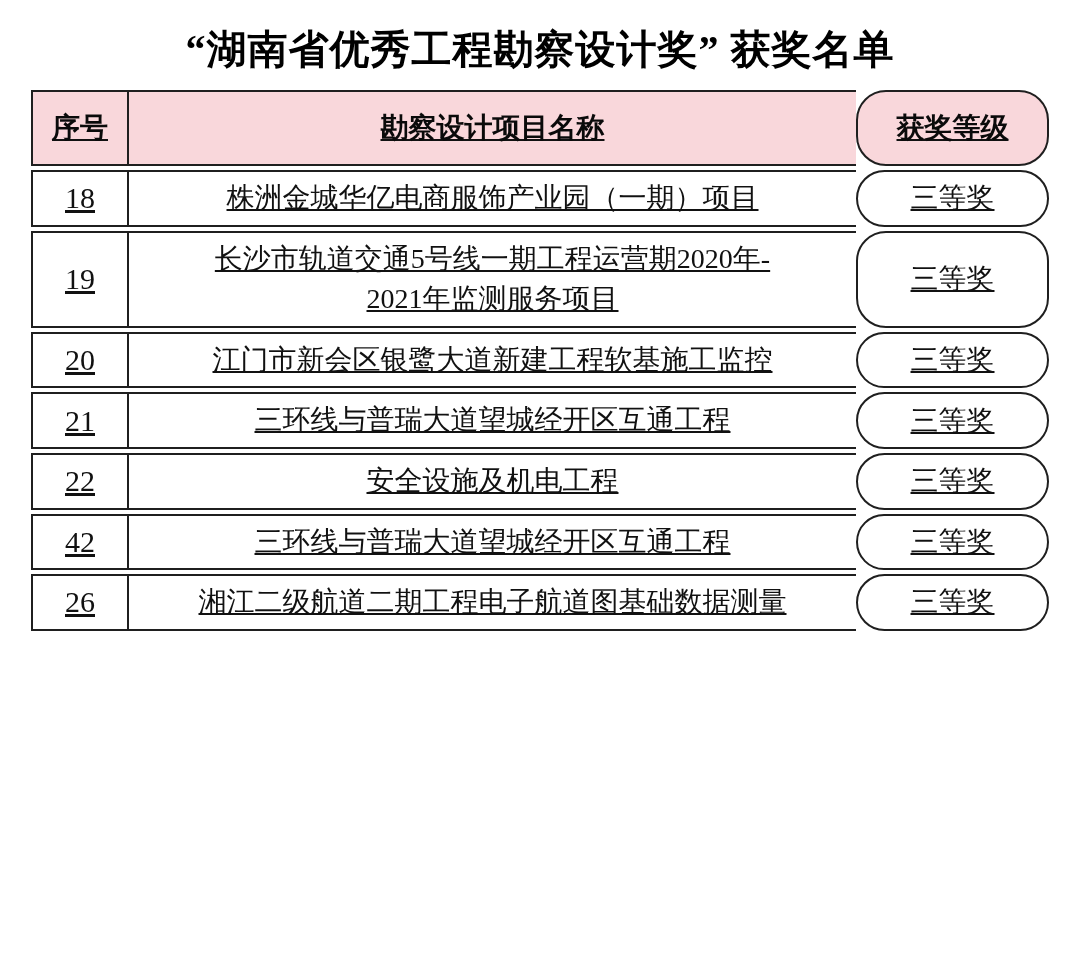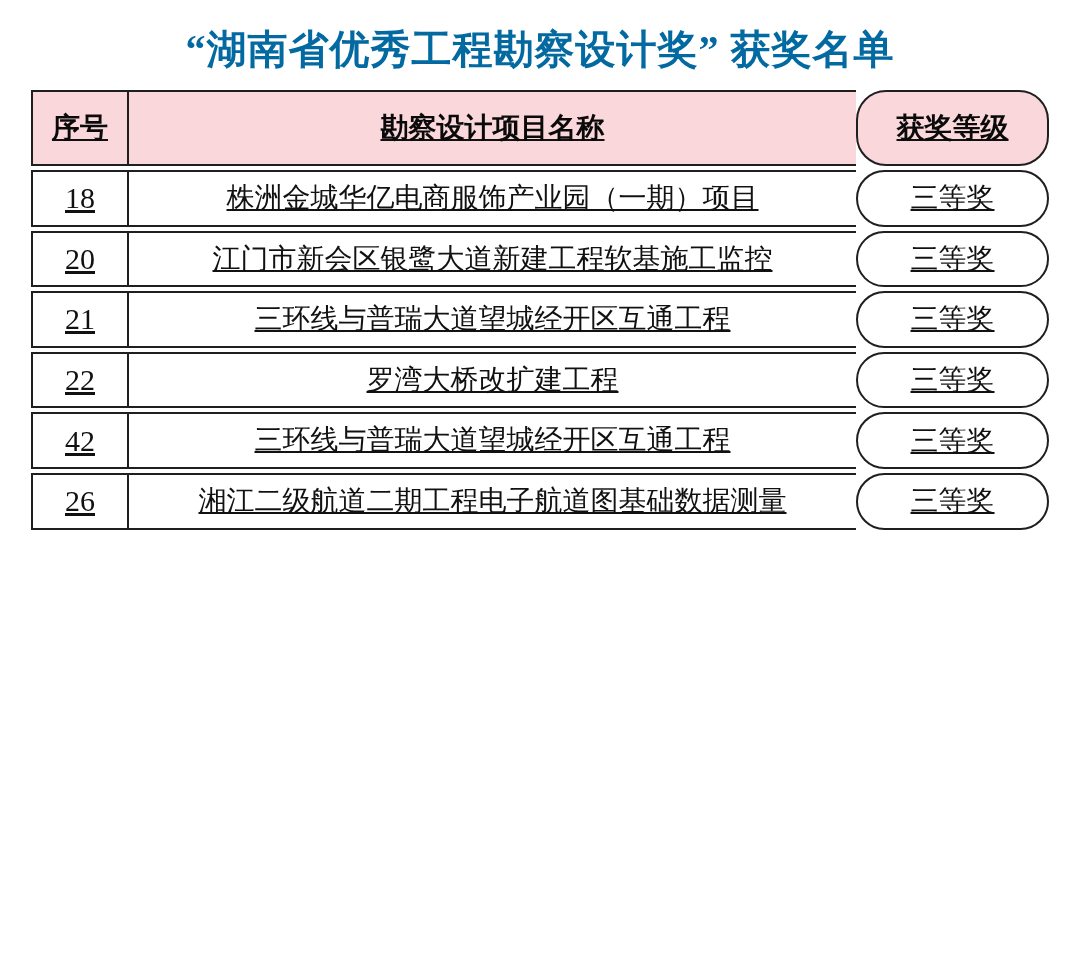--- a/index.html
+++ b/index.html
@@ -15,21 +15,21 @@
     color: #111111;
     overflow: hidden;
   }
   .page-title {
     margin: 0;
     padding: 26px 0 6px 0;
     text-align: center;
     font-size: 40px;
     line-height: 1.2;
     font-weight: bold;
-    color: #0369a1;
+    color: #000000;
     letter-spacing: 1px;
   }
   table.awards {
     margin: 6px auto 0 auto;
     width: 1018px;
     table-layout: fixed;
     border-collapse: separate;
     border-spacing: 0 4px;
     text-decoration: underline;
   }
@@ -90,36 +90,42 @@
         <th>获奖等级</th>
       </tr>
     </thead>
     <tbody>
   <tr>
     <td class="cell-no">18</td>
     <td class="cell-project">株洲金城华亿电商服饰产业园（一期）项目</td>
     <td class="cell-award">三等奖</td>
   </tr>
 
+  <tr>
+    <td class="cell-no">19</td>
+    <td class="cell-project">长沙市轨道交通5号线一期工程运营期2020年-
+2021年监测服务项目</td>
+    <td class="cell-award">三等奖</td>
+  </tr>
 
   <tr>
     <td class="cell-no">20</td>
     <td class="cell-project">江门市新会区银鹭大道新建工程软基施工监控</td>
     <td class="cell-award">三等奖</td>
   </tr>
 
   <tr>
     <td class="cell-no">21</td>
     <td class="cell-project">三环线与普瑞大道望城经开区互通工程</td>
     <td class="cell-award">三等奖</td>
   </tr>
 
   <tr>
     <td class="cell-no">22</td>
-    <td class="cell-project">罗湾大桥改扩建工程</td>
+    <td class="cell-project">安全设施及机电工程</td>
     <td class="cell-award">三等奖</td>
   </tr>
 
 
 
   <tr>
     <td class="cell-no">42</td>
     <td class="cell-project">三环线与普瑞大道望城经开区互通工程</td>
     <td class="cell-award">三等奖</td>
   </tr>

